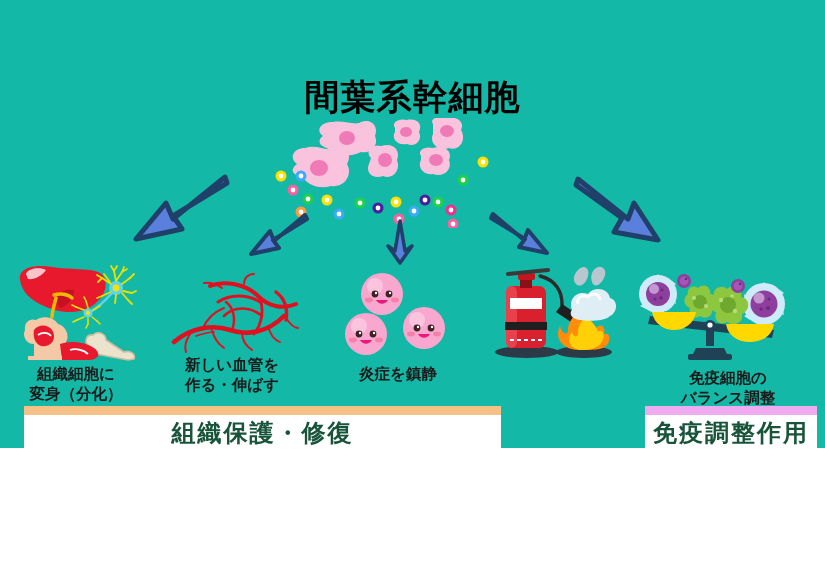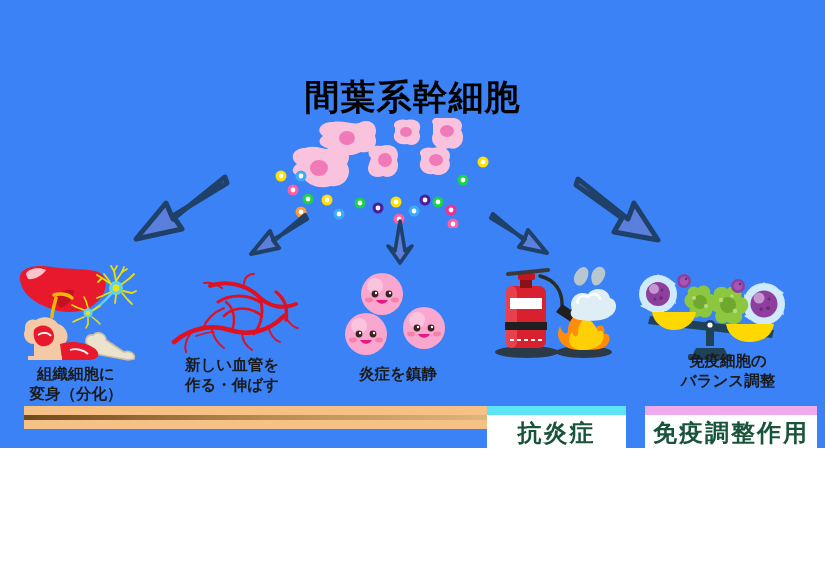--- a/index.html
+++ b/index.html
@@ -7,21 +7,21 @@
     padding: 0;
     background: #ffffff;
   }
   body {
     font-family: "Liberation Serif", "DejaVu Serif", serif;
   }
   #canvas {
     position: relative;
     width: 825px;
     height: 448px;
-    background: #3b82f6;
+    background: #14b8a6;
     overflow: hidden;
   }
 
   
   .title {
     position: absolute;
     left: 0;
     top: 74px;
     width: 825px;
     text-align: center;
@@ -398,37 +398,32 @@
         <path d="M98 56 L146 56 C144 68 134 74 122 74 C110 74 100 68 98 56 Z" fill="#ffd800"></path>
       </g>
     </svg>
   </div>
 
   <div class="caption" style="left:6px; top:364px; width:140px;">組織細胞に
 変身（分化）</div>
   <div class="caption" style="left:162px; top:355px; width:140px;">新しい血管を
 作る・伸ばす</div>
   <div class="caption" style="left:333px; top:364px; width:130px;">炎症を鎮静</div>
-  <div class="caption" style="left:653px; top:351px; width:150px;">免疫細胞の
+  <div class="caption" style="left:653px; top:368px; width:150px;">免疫細胞の
 バランス調整</div>
 
   <div class="banner" style="left:24px; top:406px; width:477px;">
     <div class="bar-top" style="background:#f6c187;"></div>
+    <div class="bar-mid" style="height:35px;">
+      <span class="banner-text">組織保護・修復</span>
+    </div>
     <div class="bar-rule" style="background:linear-gradient(to right,#6f4a1c,#b98a4d,#e0b87d);"></div>
     <div class="bar-bottom" style="background:#f6c187;"></div>
   </div>
 
-  <div class="banner" style="left:487px; top:406px; width:139px;">
-    <div class="bar-top" style="background:#5fe4f7;"></div>
-    <div class="bar-mid" style="height:35px;">
-      <span class="banner-text">抗炎症</span>
-    </div>
-    <div class="bar-rule" style="background:linear-gradient(to right,#17404f,#2d8fa5,#63d4e8);"></div>
-    <div class="bar-bottom" style="background:#5fe4f7;"></div>
-  </div>
 
   <div class="banner" style="left:645px; top:406px; width:172px;">
     <div class="bar-top" style="background:#eeabf0;"></div>
     <div class="bar-mid" style="height:35px;">
       <span class="banner-text">免疫調整作用</span>
     </div>
     <div class="bar-rule" style="background:linear-gradient(to right,#4b2150,#8a4a8f,#c78ccb);"></div>
     <div class="bar-bottom" style="background:#eeabf0;"></div>
   </div>
 

